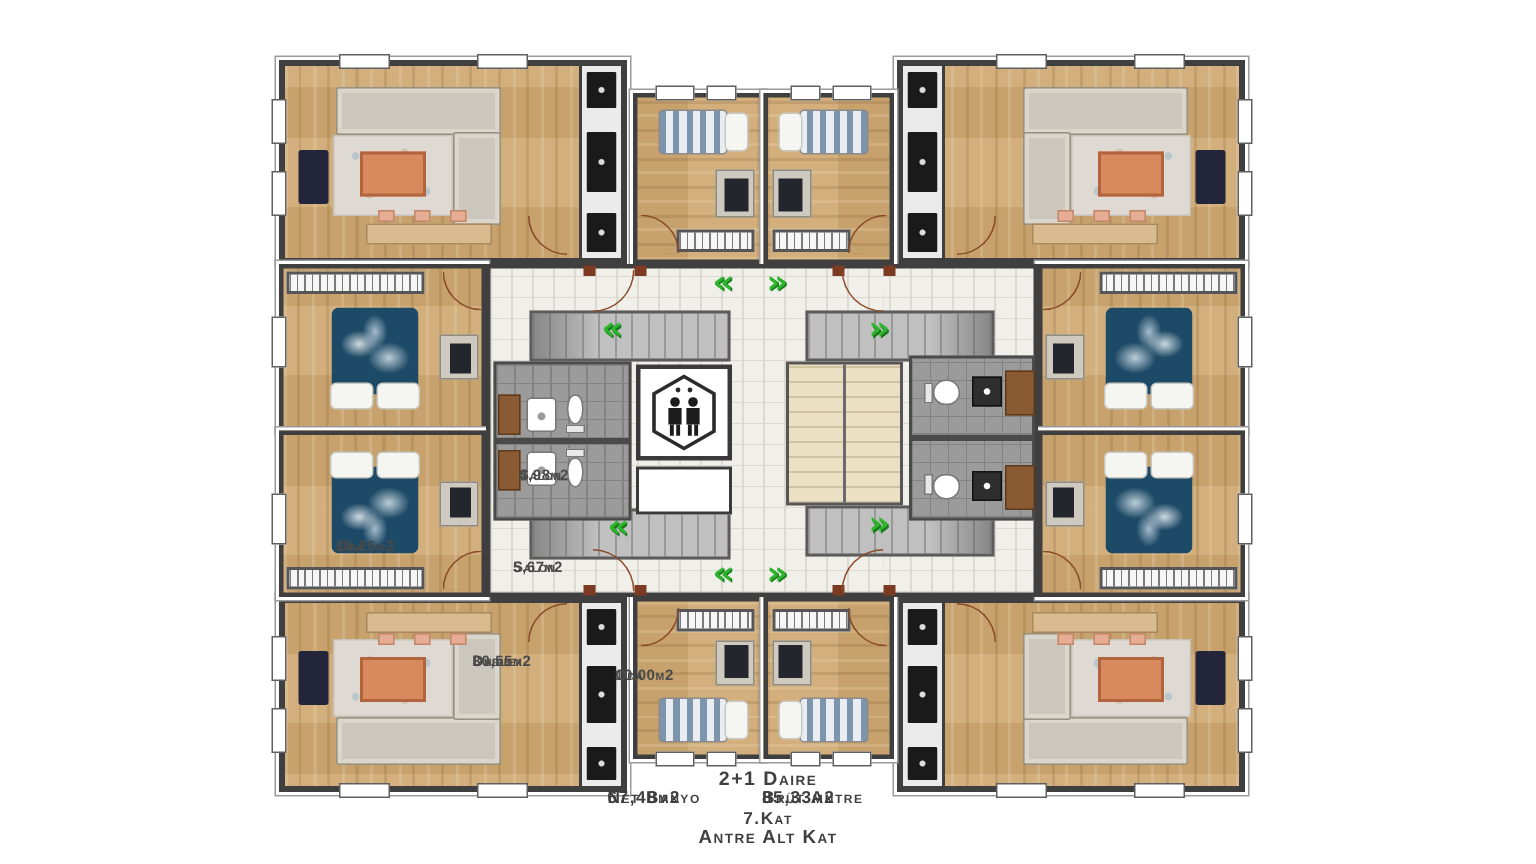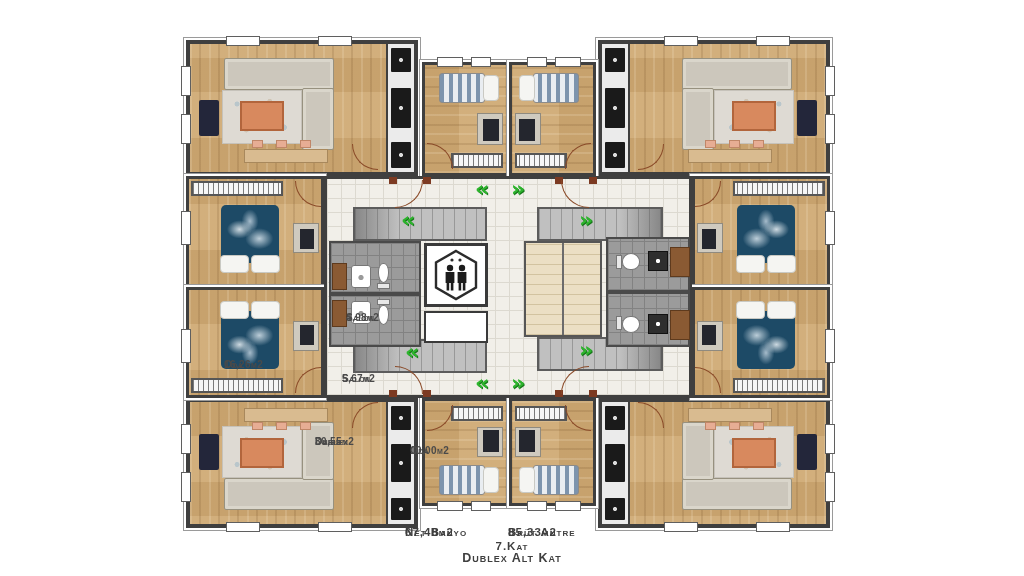--- a/index.html
+++ b/index.html
@@ -362,23 +362,24 @@
   <div class="rlabel" style="left:315px;top:436px;width:84px;">
     <div>Daire</div>
     <div>Dublex</div>
     <div>30,55m2</div>
   </div>
   <div class="rlabel" style="left:410px;top:445px;width:66px;">
     <div>Oda</div>
     <div>10,00m2</div>
   </div>
 
+  <div class="flabel" style="left:412px;top:511px;width:200px;font-size:13px;">2+1 Daire</div>
   <div class="flabel" style="left:405px;top:526px;width:100px;font-size:11.5px;line-height:1.1;">
     <div>Net Banyo</div>
     <div>67,48m2</div>
   </div>
   <div class="flabel" style="left:508px;top:526px;width:100px;font-size:11.5px;line-height:1.1;">
     <div>Brüt Antre</div>
     <div>85,33m2</div>
   </div>
   <div class="flabel" style="left:462px;top:540px;width:100px;font-size:11.5px;">7.Kat</div>
-  <div class="flabel" style="left:432px;top:551px;width:160px;font-size:12.5px;">Dublex Alt Kat</div>
+  <div class="flabel" style="left:432px;top:551px;width:160px;font-size:12.5px;">Antre Alt Kat</div>
 </div>
 
 </body></html>

